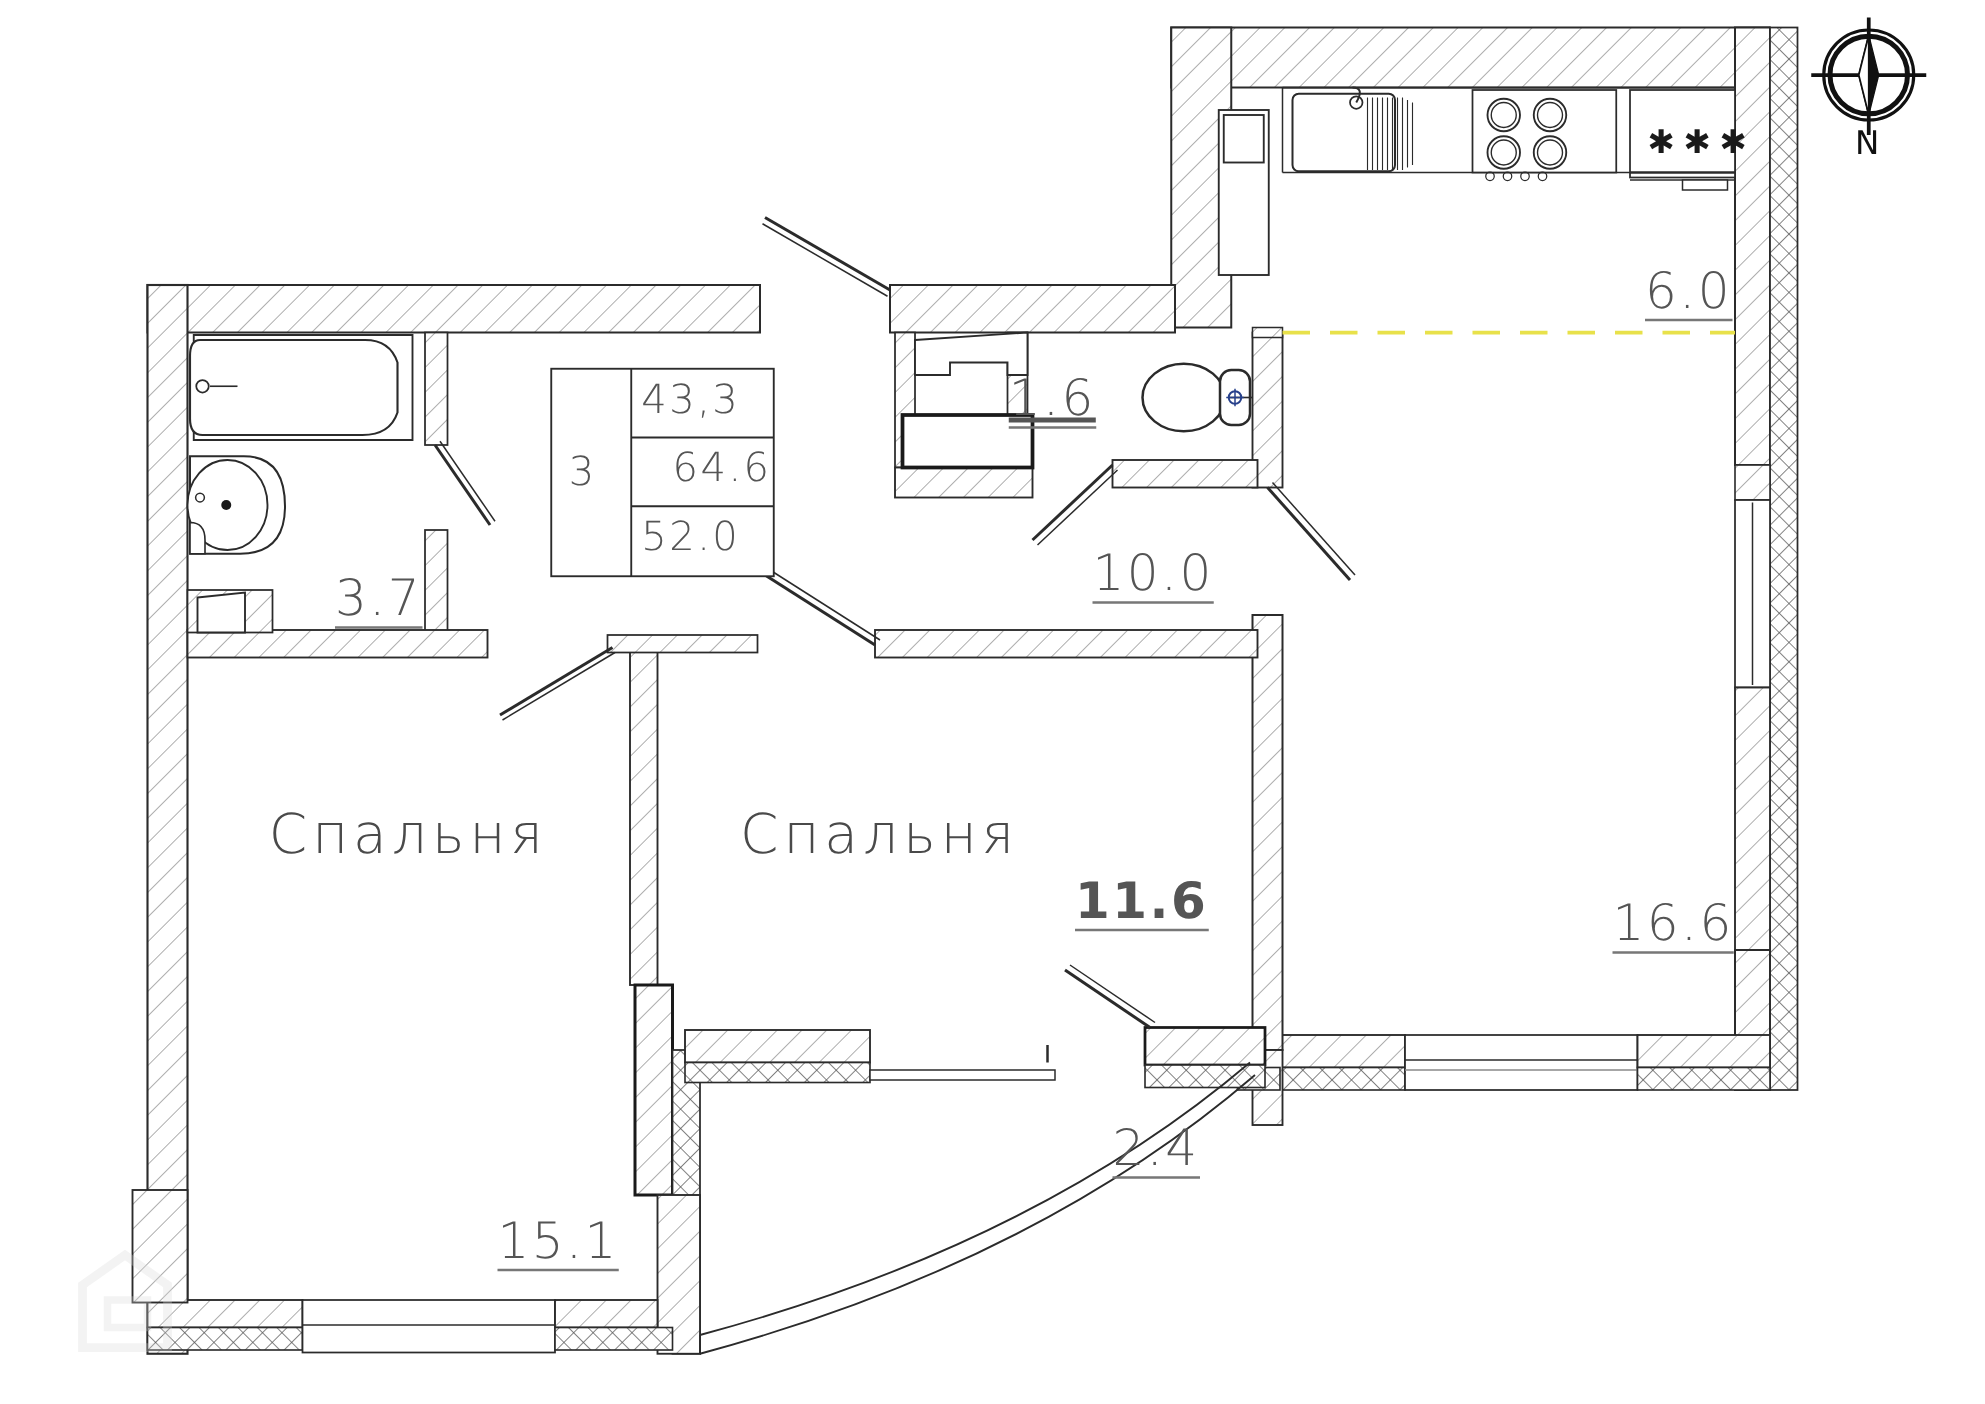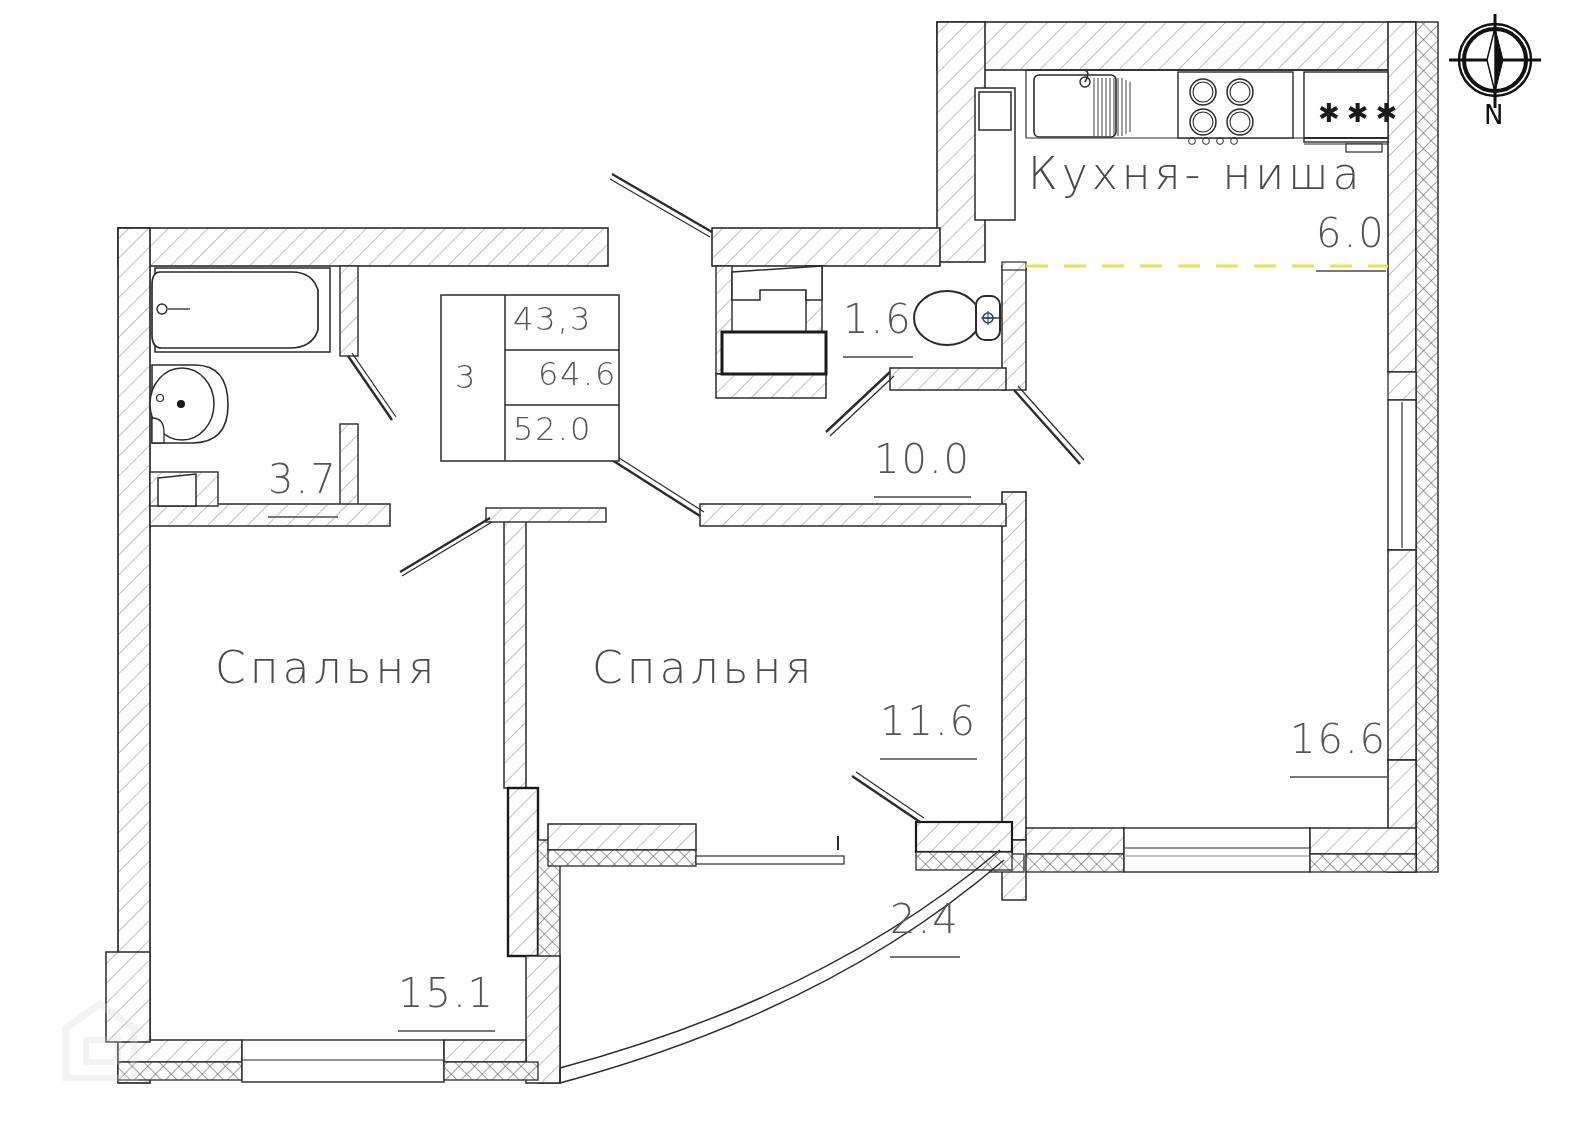--- a/index.html
+++ b/index.html
@@ -35,21 +35,21 @@
   .room-name {
     font-size: 44px;
     letter-spacing: 4px;
     color: #4a4a4a;
   }
   .area-num {
     font-size: 40px;
     letter-spacing: 2px;
     color: #555;
     border-bottom: 2px solid #777;
-    padding-bottom: 16px;
+    padding-bottom: 1px;
     line-height: 1.05;
   }
   .tbl-num {
     font-size: 32px;
     letter-spacing: 2px;
     color: #555;
   }
   .compass-n {
     font-size: 26px;
     color: #111;
@@ -259,34 +259,33 @@
         <polygon points="1495,28 1495,92 1487,60" fill="#ffffff" stroke="#111" stroke-width="1.4"></polygon>
       </g>
     </g>
   </svg>
 
   <div class="lbl tbl-num" style="left:455px; top:358px;">3</div>
   <div class="lbl tbl-num" style="left:513px; top:300px;">43,3</div>
   <div class="lbl tbl-num" style="left:538px; top:355px;">64.6</div>
   <div class="lbl tbl-num" style="left:513px; top:410px;">52.0</div>
 
-  <div class="lbl room-name" style="left:1028px; top:148px;">Кухня- ниша</div>
   <div class="lbl area-num" style="left:1316px; top:212px;">6.0</div>
 
   <div class="lbl area-num" style="left:1290px; top:718px;">16.6</div>
 
   <div class="lbl room-name" style="left:215px; top:642px;">Спальня</div>
   <div class="lbl area-num" style="left:398px; top:972px;">15.1</div>
 
   <div class="lbl room-name" style="left:592px; top:642px;">Спальня</div>
-  <div class="lbl area-num" style="left:880px; top:700px;">11.6</div>
+  <div class="lbl area-num" style="left:860px; top:700px;font-weight:bold;">11.6</div>
 
   <div class="lbl area-num" style="left:268px; top:458px;">3.7</div>
 
-  <div class="lbl area-num" style="left:843px; top:298px;">1.6</div>
+  <div class="lbl area-num" style="left:807px; top:298px;text-decoration:underline;">1.6</div>
 
   <div class="lbl area-num" style="left:874px; top:438px;">10.0</div>
 
   <div class="lbl area-num" style="left:890px; top:898px;">2.4</div>
 
   <div class="lbl compass-n" style="left:1484px; top:100px;">N</div>
 
   <div class="lbl" style="left:1318px; top:98px; font-size:26px; letter-spacing:7px; color:#1a1a1a;">✱✱✱</div>
 
 

